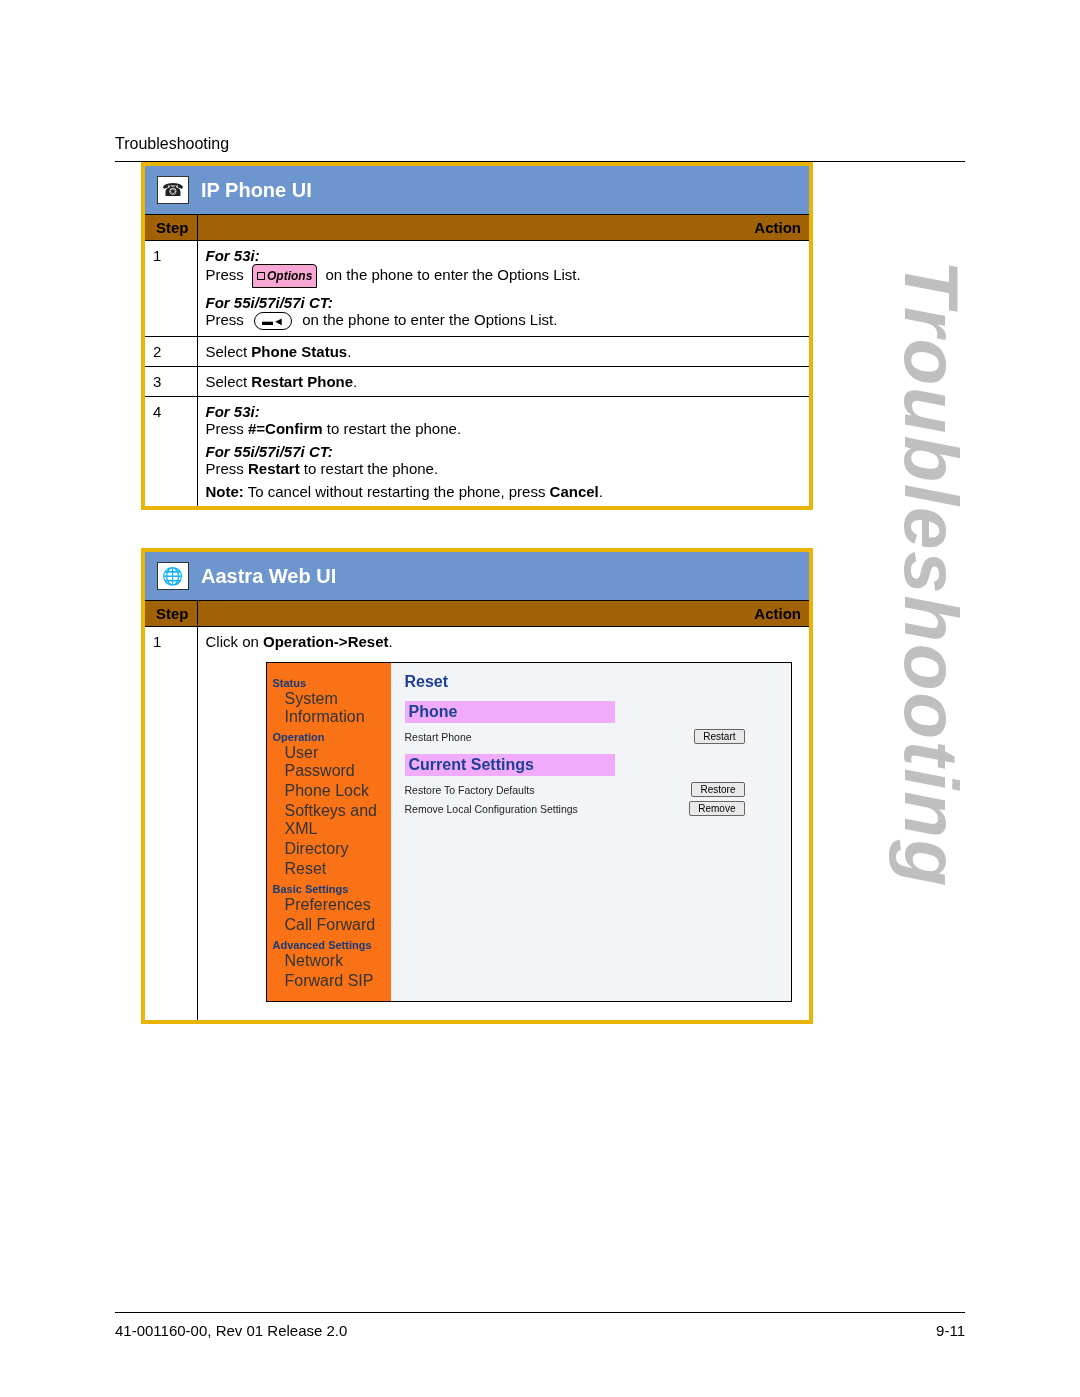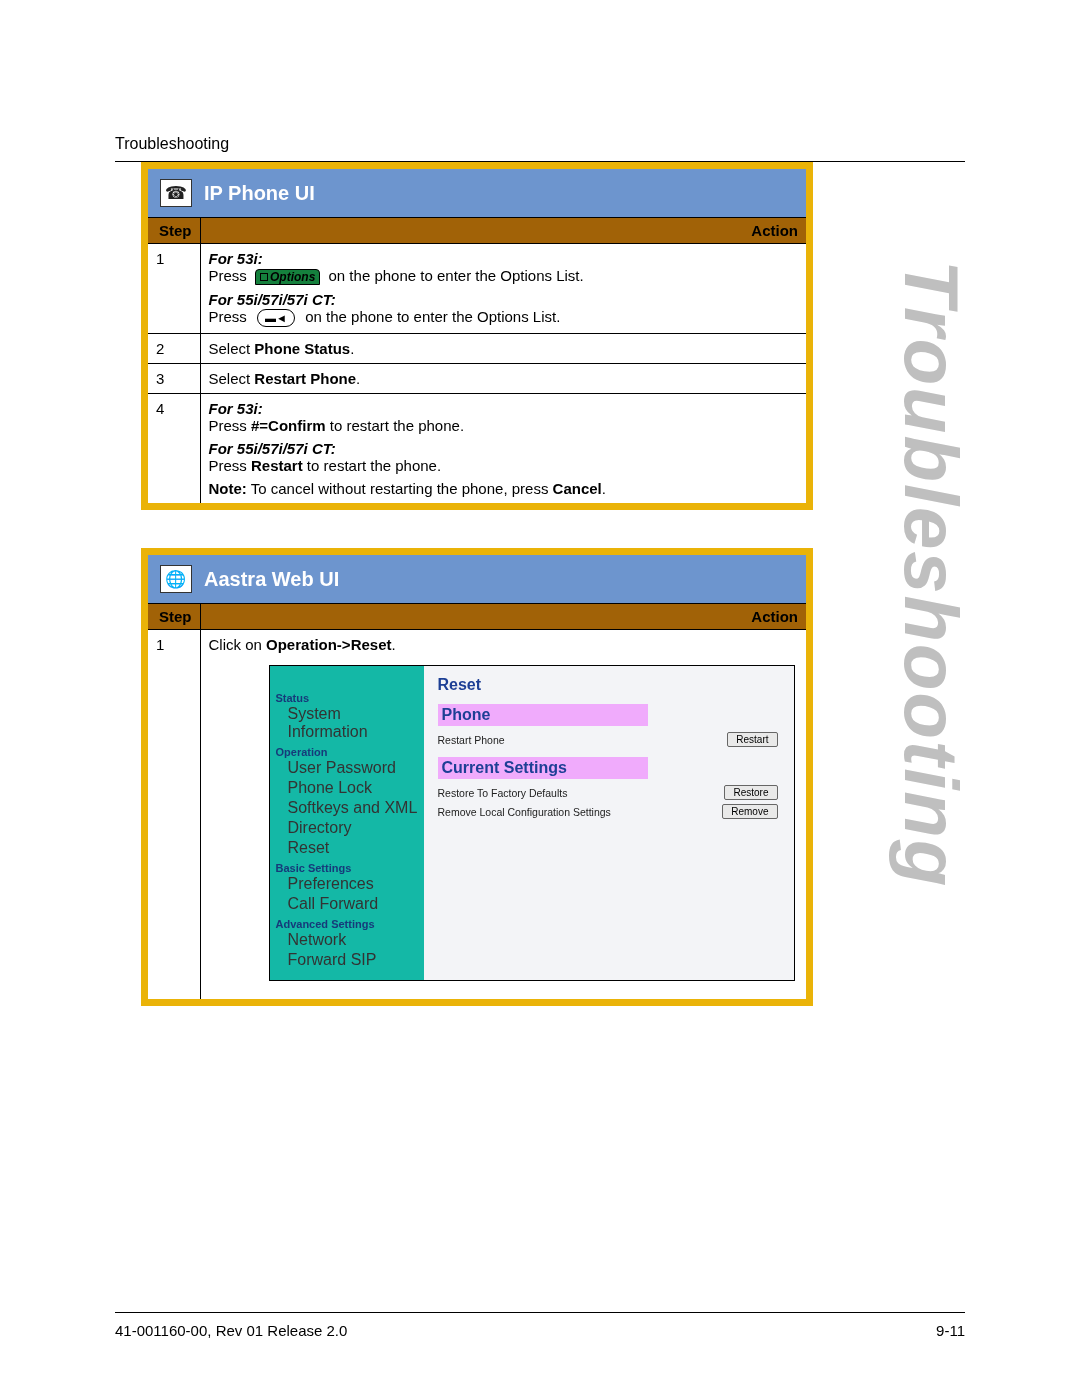--- a/index.html
+++ b/index.html
@@ -31,21 +31,21 @@
     right: 105px;
     font-size: 76px;
     font-weight: bold;
     font-style: italic;
     color: #bfbfbf;
     writing-mode: vertical-rl;
     letter-spacing: 2px;
     font-family: Arial, sans-serif;
   }
   .procbox {
-    border: 7px solid #eab308;
+    border: 4px solid #eab308;
     margin-left: 26px;
     margin-right: 16px;
     width: 672px;
     background: #fff;
   }
   .titlebar {
     background: #6d95ce;
     padding: 10px 12px;
     display: flex;
     align-items: center;
@@ -97,23 +97,23 @@
   .bold { font-weight: bold; }
   .opt-button {
     display: inline-flex;
     align-items: center;
     vertical-align: middle;
     gap: 2px;
     border: 1px solid #000;
     border-radius: 4px 4px 0 0;
     padding: 0 4px;
     font-size: 12px;
-    height: 16px;
+    height: 24px;
     margin: 0 4px;
-    background: #15803d;
+    background: #f9a8d4;
   }
   .opt-button .sq { width:8px;height:8px;border:1px solid #000; }
   .key-oval {
     display: inline-flex;
     align-items: center;
     justify-content: center;
     vertical-align: middle;
     border: 1.5px solid #000;
     border-radius: 10px;
     width: 38px;
@@ -125,23 +125,23 @@
   
   .webshot {
     margin: 12px 0 0 60px;
     border: 1px solid #000;
     width: 526px;
     display: flex;
     font-size: 11px;
     background: #eef1f6;
   }
   .webnav {
-    width: 154px;
-    background: #14b8a6;
-    padding: 22px 6px 10px 6px;
+    width: 124px;
+    background: #f97316;
+    padding: 10px 6px 10px 6px;
   }
   .webnav .cat {
     font-weight: bold;
     color: #163a7a;
     font-size: 11px;
     margin-top: 4px;
   }
   .webnav .item {
     margin-left: 12px;
     color: #333;

